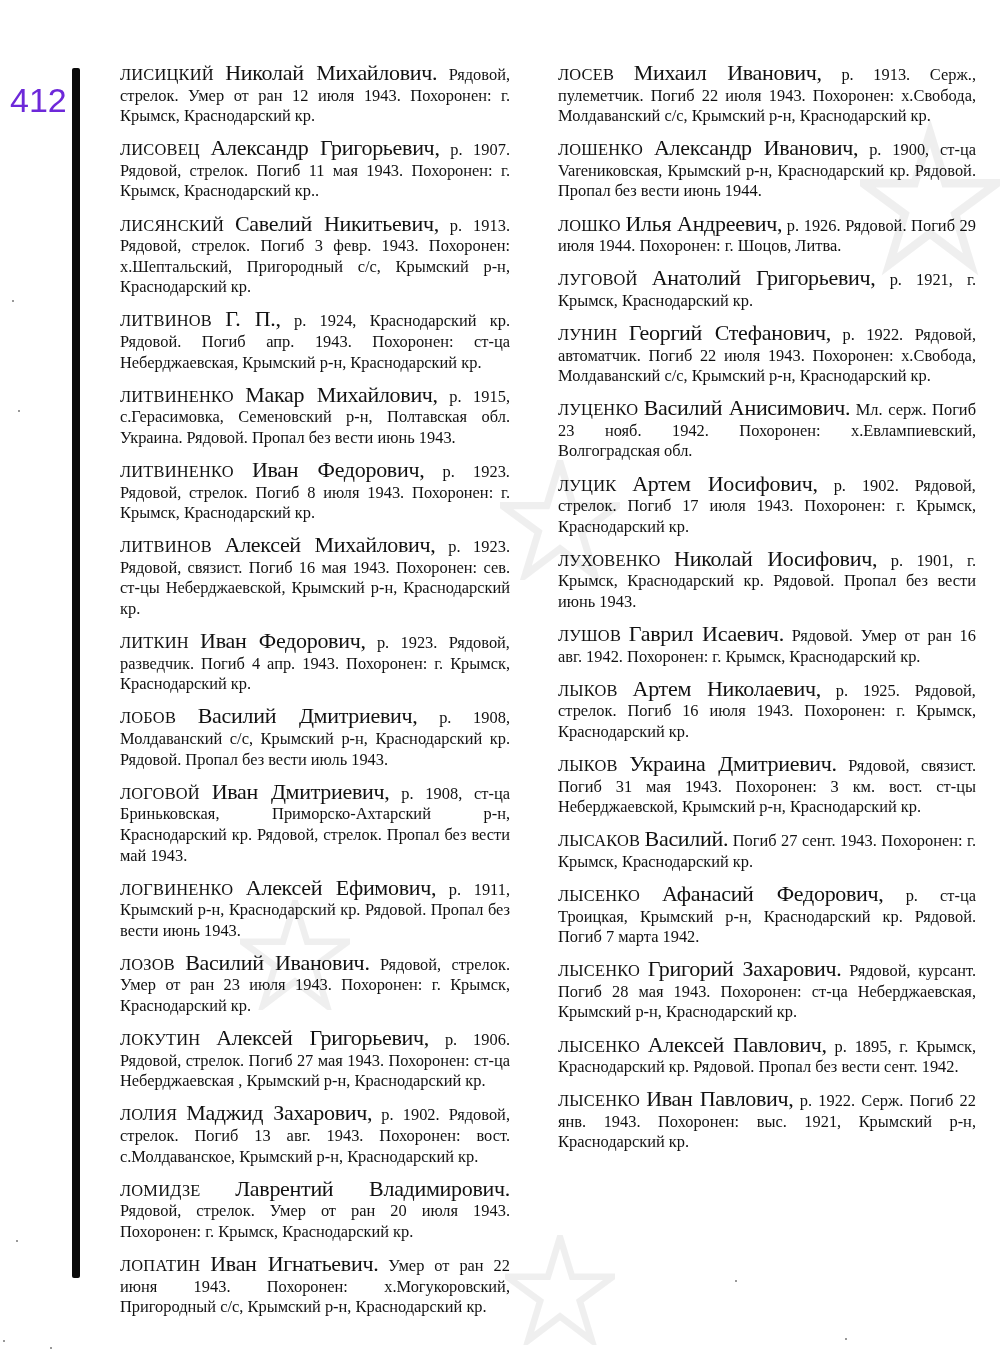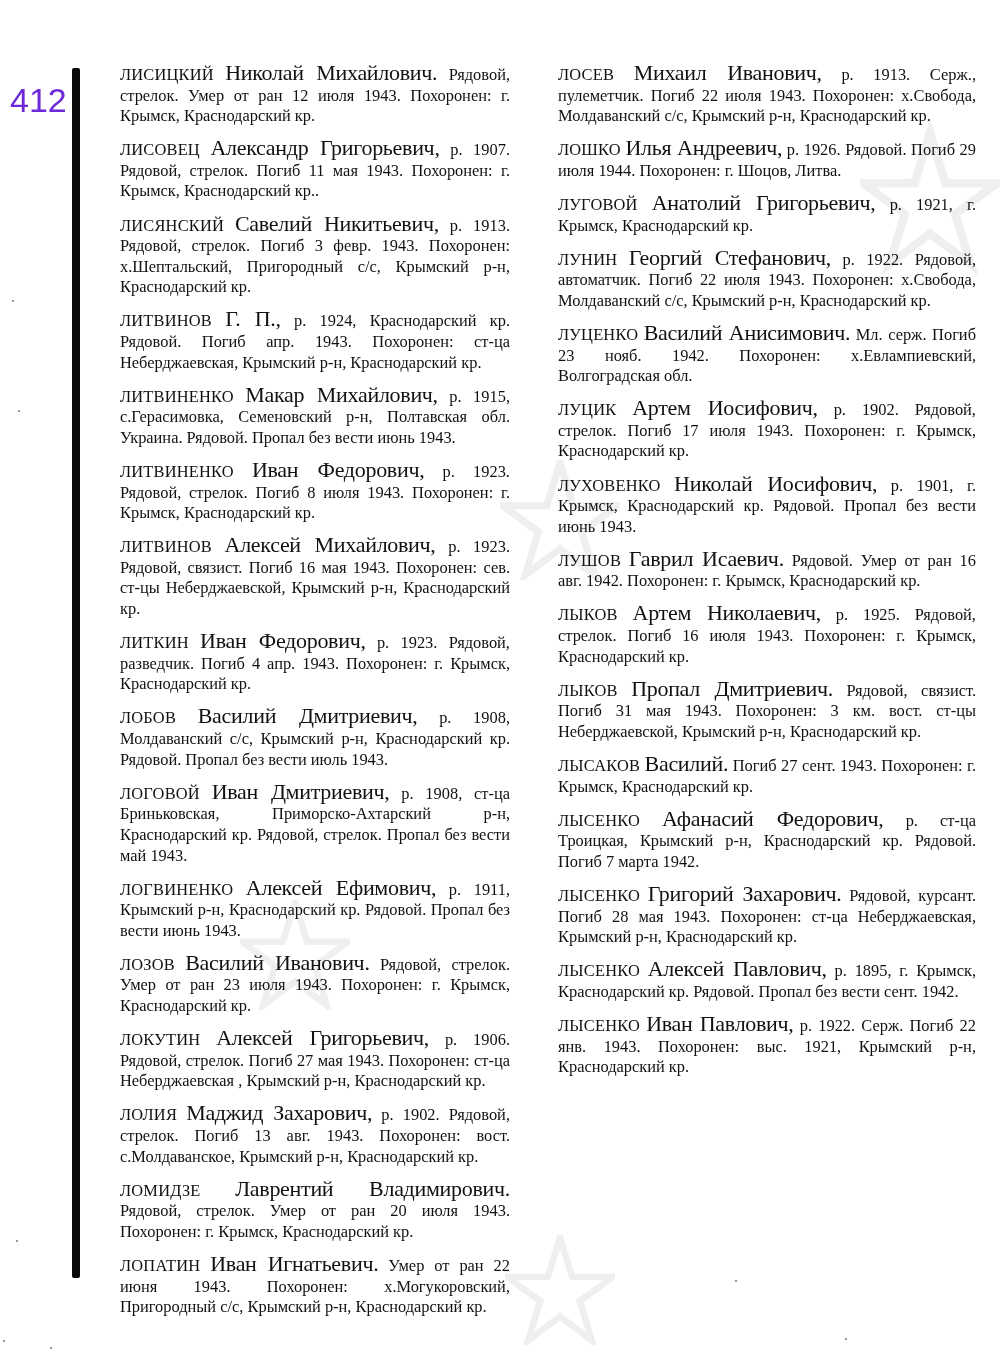--- a/index.html
+++ b/index.html
@@ -67,29 +67,30 @@
     <p class="entry"><span class="surname">ЛОГОВОЙ</span> <span class="given">Иван Дмитриевич,</span><span class="body"> р. 1908, ст-ца Бриньковская, Приморско-Ахтарский р-н, Краснодарский кр. Рядовой, стрелок. Пропал без вести май 1943.</span></p>
     <p class="entry"><span class="surname">ЛОГВИНЕНКО</span> <span class="given">Алексей Ефимович,</span><span class="body"> р. 1911, Крымский р-н, Краснодарский кр. Рядовой. Пропал без вести июнь 1943.</span></p>
     <p class="entry"><span class="surname">ЛОЗОВ</span> <span class="given">Василий Иванович.</span><span class="body"> Рядовой, стрелок. Умер от ран 23 июля 1943. Похоронен: г. Крымск, Краснодарский кр.</span></p>
     <p class="entry"><span class="surname">ЛОКУТИН</span> <span class="given">Алексей Григорьевич,</span><span class="body"> р. 1906. Рядовой, стрелок. Погиб 27 мая 1943. Похоронен: ст-ца Неберджаевская , Крымский р-н, Краснодарский кр.</span></p>
     <p class="entry"><span class="surname">ЛОЛИЯ</span> <span class="given">Маджид Захарович,</span><span class="body"> р. 1902. Рядовой, стрелок. Погиб 13 авг. 1943. Похоронен: вост. с.Молдаванское, Крымский р-н, Краснодарский кр.</span></p>
     <p class="entry"><span class="surname">ЛОМИДЗЕ</span> <span class="given">Лаврентий Владимирович.</span><span class="body"> Рядовой, стрелок. Умер от ран 20 июля 1943. Похоронен: г. Крымск, Краснодарский кр.</span></p>
     <p class="entry"><span class="surname">ЛОПАТИН</span> <span class="given">Иван Игнатьевич.</span><span class="body"> Умер от ран 22 июня 1943. Похоронен: х.Могукоровский, Пригородный с/с, Крымский р-н, Краснодарский кр.</span></p>
   </div>
 <div class="col right" id="col-1">
     <p class="entry"><span class="surname">ЛОСЕВ</span> <span class="given">Михаил Иванович,</span><span class="body"> р. 1913. Серж., пулеметчик. Погиб 22 июля 1943. Похоронен: х.Свобода, Молдаванский с/с, Крымский р-н, Краснодарский кр.</span></p>
+    <p class="entry"><span class="surname">ЛОШЕНКО</span> <span class="given">Александр Иванович,</span><span class="body"> р. 1900, ст-ца Varениковская, Крымский р-н, Краснодарский кр. Рядовой. Пропал без вести июнь 1944.</span></p>
     <p class="entry"><span class="surname">ЛОШКО</span> <span class="given">Илья Андреевич,</span><span class="body"> р. 1926. Рядовой. Погиб 29 июля 1944. Похоронен: г. Шоцов, Литва.</span></p>
     <p class="entry"><span class="surname">ЛУГОВОЙ</span> <span class="given">Анатолий Григорьевич,</span><span class="body"> р. 1921, г. Крымск, Краснодарский кр.</span></p>
     <p class="entry"><span class="surname">ЛУНИН</span> <span class="given">Георгий Стефанович,</span><span class="body"> р. 1922. Рядовой, автоматчик. Погиб 22 июля 1943. Похоронен: х.Свобода, Молдаванский с/с, Крымский р-н, Краснодарский кр.</span></p>
     <p class="entry"><span class="surname">ЛУЦЕНКО</span> <span class="given">Василий Анисимович.</span><span class="body"> Мл. серж. Погиб 23 нояб. 1942. Похоронен: х.Евлампиевский, Волгоградская обл.</span></p>
     <p class="entry"><span class="surname">ЛУЦИК</span> <span class="given">Артем Иосифович,</span><span class="body"> р. 1902. Рядовой, стрелок. Погиб 17 июля 1943. Похоронен: г. Крымск, Краснодарский кр.</span></p>
     <p class="entry"><span class="surname">ЛУХОВЕНКО</span> <span class="given">Николай Иосифович,</span><span class="body"> р. 1901, г. Крымск, Краснодарский кр. Рядовой. Пропал без вести июнь 1943.</span></p>
     <p class="entry"><span class="surname">ЛУШОВ</span> <span class="given">Гаврил Исаевич.</span><span class="body"> Рядовой. Умер от ран 16 авг. 1942. Похоронен: г. Крымск, Краснодарский кр.</span></p>
     <p class="entry"><span class="surname">ЛЫКОВ</span> <span class="given">Артем Николаевич,</span><span class="body"> р. 1925. Рядовой, стрелок. Погиб 16 июля 1943. Похоронен: г. Крымск, Краснодарский кр.</span></p>
-    <p class="entry"><span class="surname">ЛЫКОВ</span> <span class="given">Пропал Дмитриевич.</span><span class="body"> Рядовой, связист. Погиб 31 мая 1943. Похоронен: 3 км. вост. ст-цы Неберджаевской, Крымский р-н, Краснодарский кр.</span></p>
+    <p class="entry"><span class="surname">ЛЫКОВ</span> <span class="given">Украина Дмитриевич.</span><span class="body"> Рядовой, связист. Погиб 31 мая 1943. Похоронен: 3 км. вост. ст-цы Неберджаевской, Крымский р-н, Краснодарский кр.</span></p>
     <p class="entry"><span class="surname">ЛЫСАКОВ</span> <span class="given">Василий.</span><span class="body"> Погиб 27 сент. 1943. Похоронен: г. Крымск, Краснодарский кр.</span></p>
     <p class="entry"><span class="surname">ЛЫСЕНКО</span> <span class="given">Афанасий Федорович,</span><span class="body"> р. ст-ца Троицкая, Крымский р-н, Краснодарский кр. Рядовой. Погиб 7 марта 1942.</span></p>
     <p class="entry"><span class="surname">ЛЫСЕНКО</span> <span class="given">Григорий Захарович.</span><span class="body"> Рядовой, курсант. Погиб 28 мая 1943. Похоронен: ст-ца Неберджаевская, Крымский р-н, Краснодарский кр.</span></p>
     <p class="entry"><span class="surname">ЛЫСЕНКО</span> <span class="given">Алексей Павлович,</span><span class="body"> р. 1895, г. Крымск, Краснодарский кр. Рядовой. Пропал без вести сент. 1942.</span></p>
     <p class="entry"><span class="surname">ЛЫСЕНКО</span> <span class="given">Иван Павлович,</span><span class="body"> р. 1922. Серж. Погиб 22 янв. 1943. Похоронен: выс. 1921, Крымский р-н, Краснодарский кр.</span></p>
   </div>
 
 <div class="speck" style="left:12px;top:300px"></div>
 <div class="speck" style="left:18px;top:410px"></div>
 <div class="speck" style="left:16px;top:1240px"></div>

